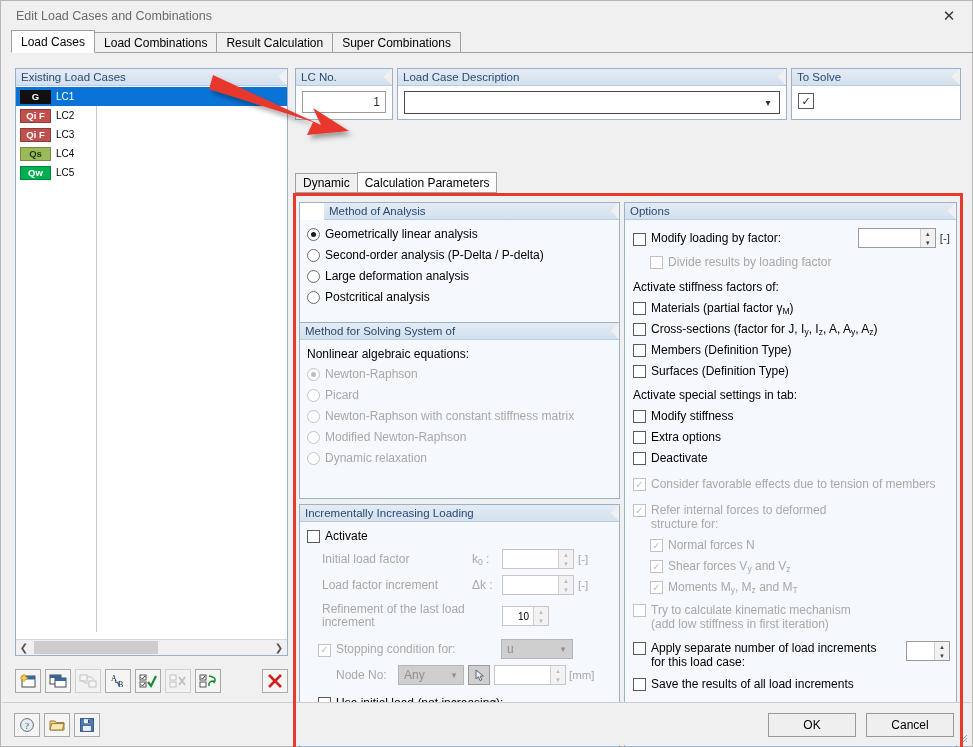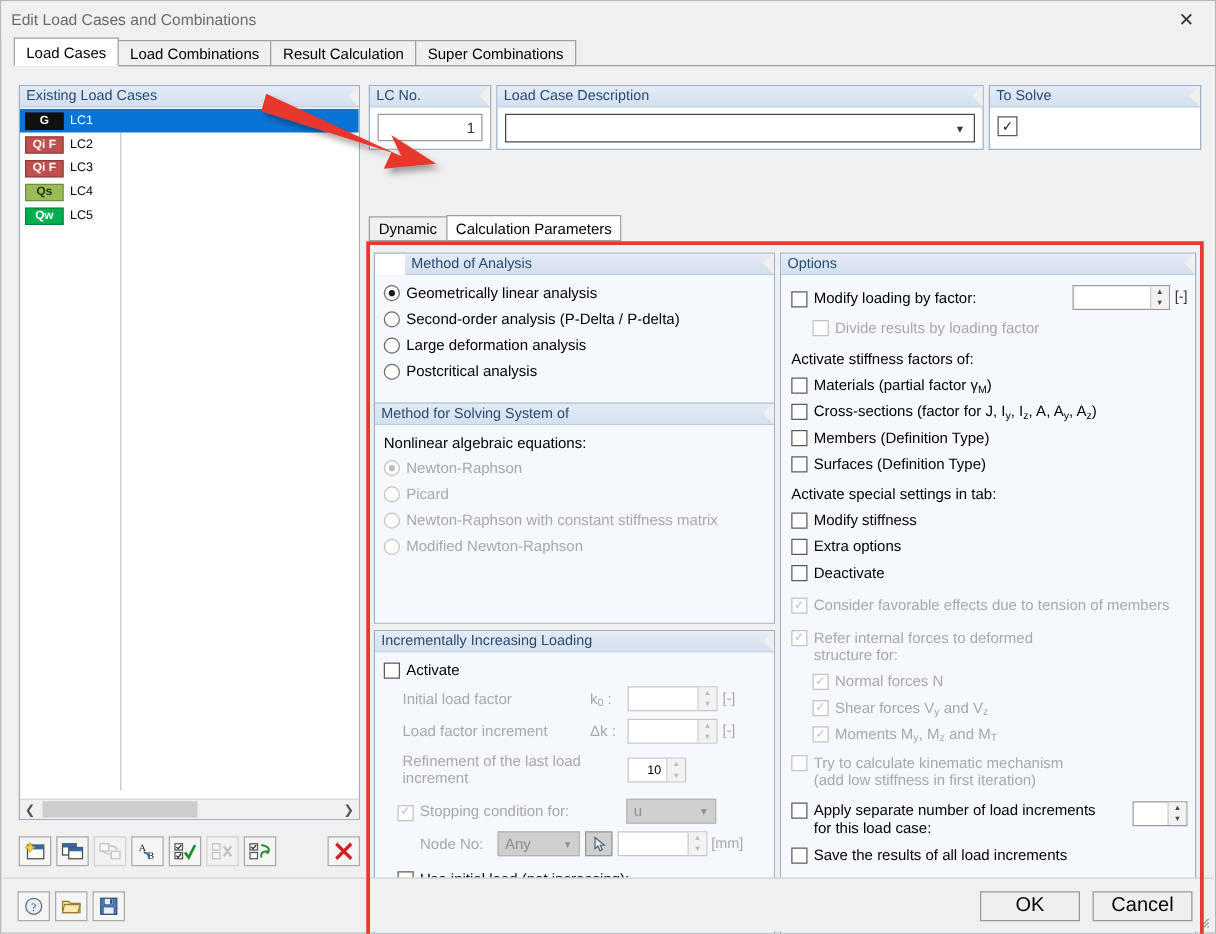--- a/index.html
+++ b/index.html
@@ -17,21 +17,21 @@
     width: 973px; height: 747px;
     background: #f0f0f0;
     border: 1px solid #b6b6b6;
   }
 
   
   .titlebar {
     height: 30px;
     background: #f0f0f0;
     display: flex; align-items: center;
-    padding-left: 8px;
+    padding-left: 15px;
     position: relative;
   }
   .titlebar .title {
     font-size: 12.5px;
     color: #6b6b6b;
   }
   .close-btn {
     position: absolute; right: 0; top: 0;
     width: 46px; height: 30px;
     display: flex; align-items: center; justify-content: center;
@@ -263,23 +263,23 @@
   
   .footer {
     position: absolute; left: 1px; right: 1px; bottom: 1px; height: 43px;
     background: #f0f0f0; border-top: 1px solid #cfcfcf;
   }
   .ft-btn {
     width: 26px; height: 24px; border: 1px solid #a9a9a9; background: #f5f5f5;
     display: flex; align-items: center; justify-content: center; cursor: pointer;
   }
   .dlg-btn {
-    width: 80px; height: 24px; border: 1px solid #999; background: #efefef;
+    width: 88px; height: 24px; border: 1px solid #999; background: #efefef;
     display: flex; align-items: center; justify-content: center;
-    font-size: 16px; cursor: pointer;
+    font-size: 12px; cursor: pointer;
   }
   .grip { position: absolute; right: 3px; bottom: 2px; width: 12px; height: 12px; }
 </style>
 </head>
 <body>
 
 <div id="app">
 
   <div class="titlebar">
     <span class="title">Edit Load Cases and Combinations</span>
@@ -457,20 +457,24 @@
           <span class="radio dis"></span>
           <span class="dis-txt">Picard</span>
         </div>
         <div class="rad-row" style="margin:7px 0 0 7px">
           <span class="radio dis"></span>
           <span class="dis-txt">Newton-Raphson with constant stiffness matrix</span>
         </div>
         <div class="rad-row" style="margin:7px 0 0 7px">
           <span class="radio dis"></span>
           <span class="dis-txt">Modified Newton-Raphson</span>
+        </div>
+        <div class="rad-row" style="margin:7px 0 0 7px">
+          <span class="radio dis"></span>
+          <span class="dis-txt">Dynamic relaxation</span>
         </div>
       </div>
     </div>
 
     <div class="gbox" id="iil-box">
       <div class="gbox-hd">Incrementally Increasing Loading</div>
       <div class="gbody">
 
         <div class="chk-row" style="margin:7px 0 0 7px">
           <span class="cbox"></span>

